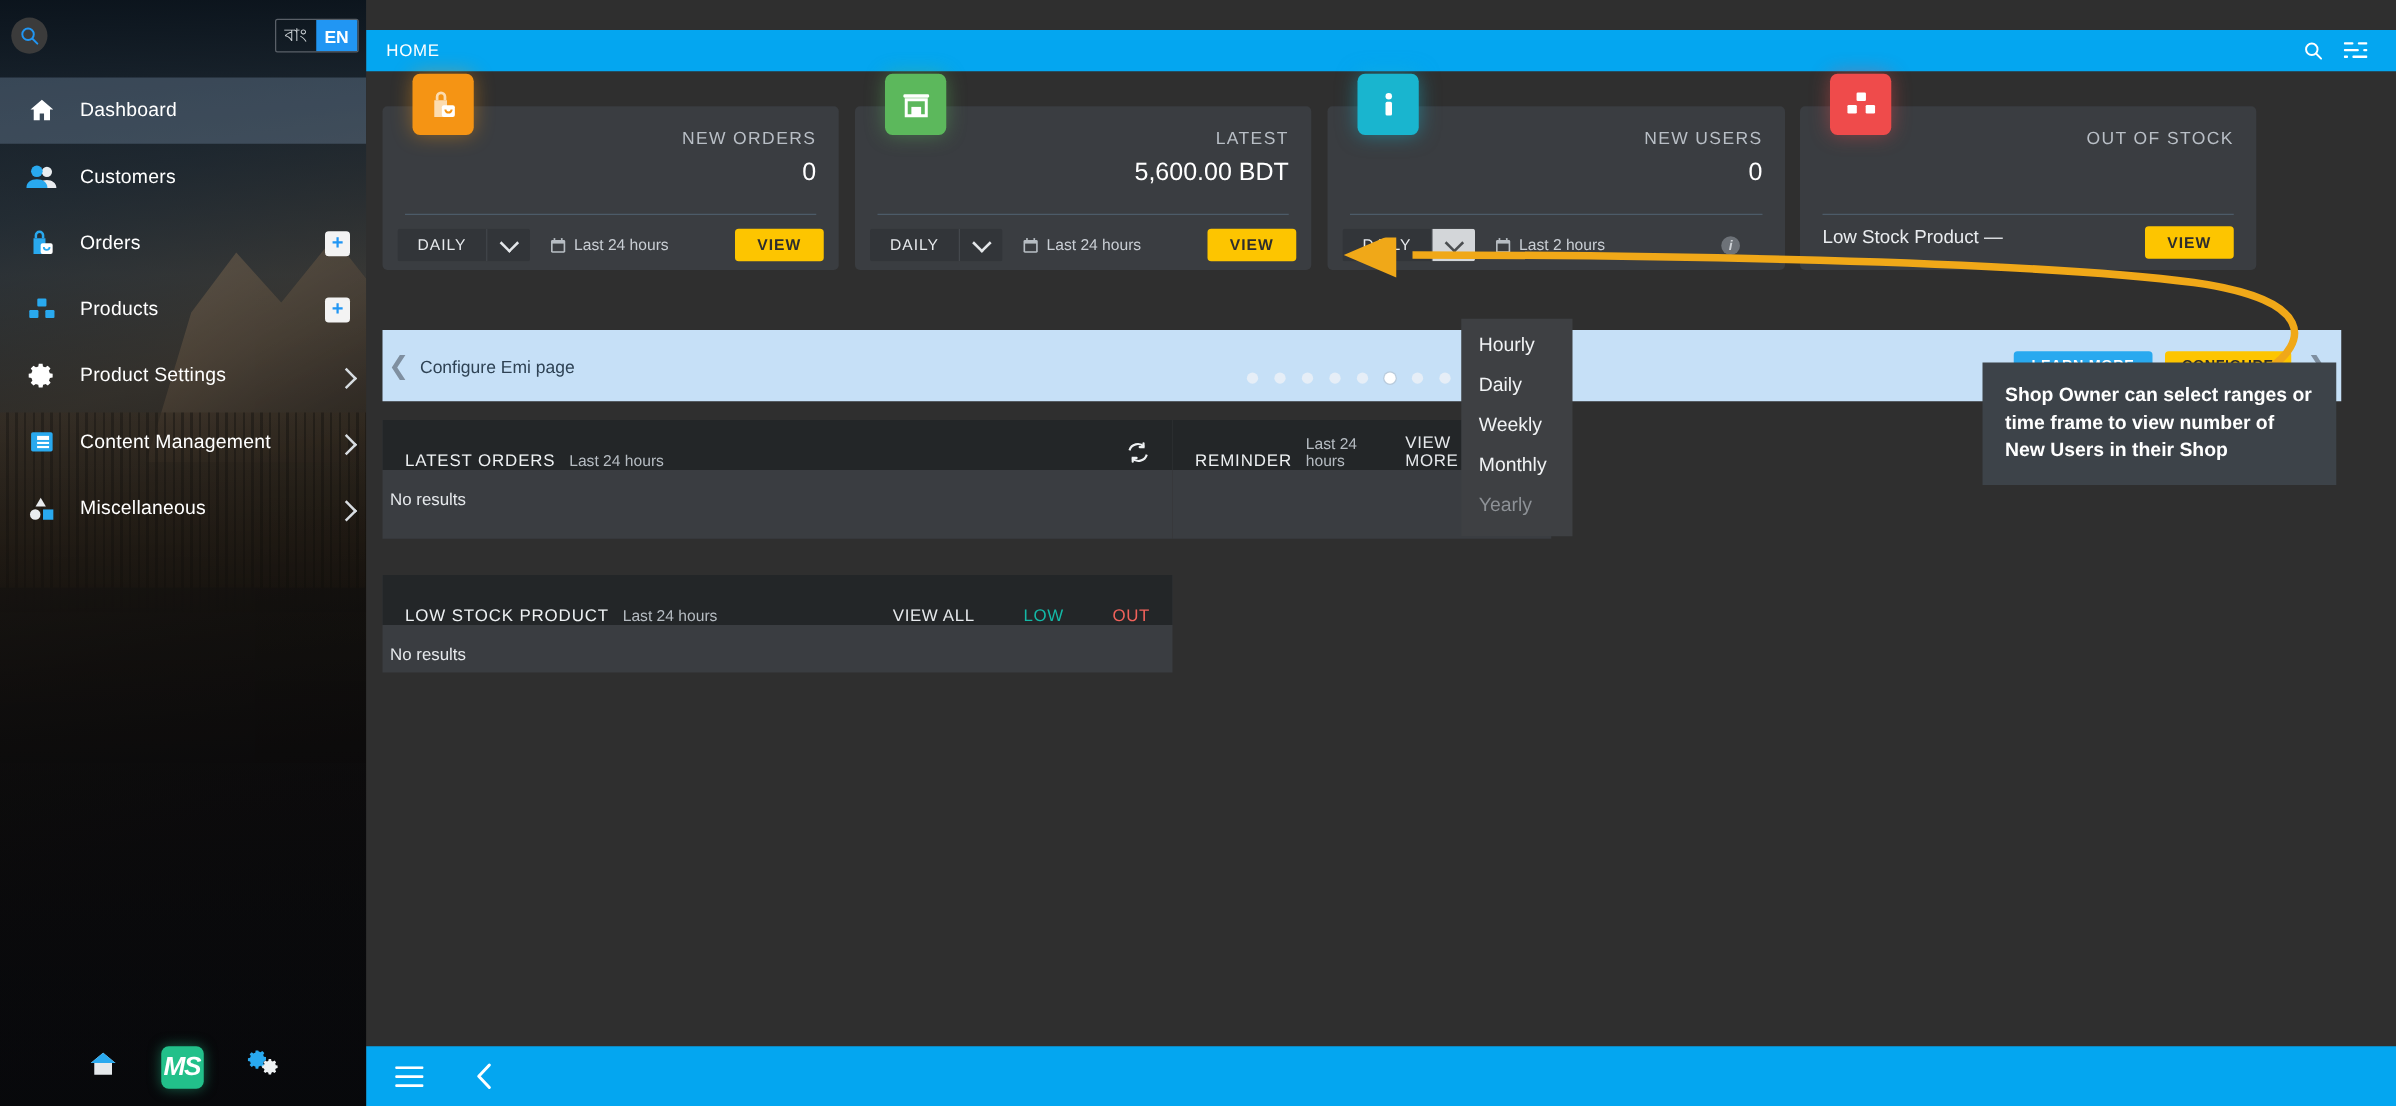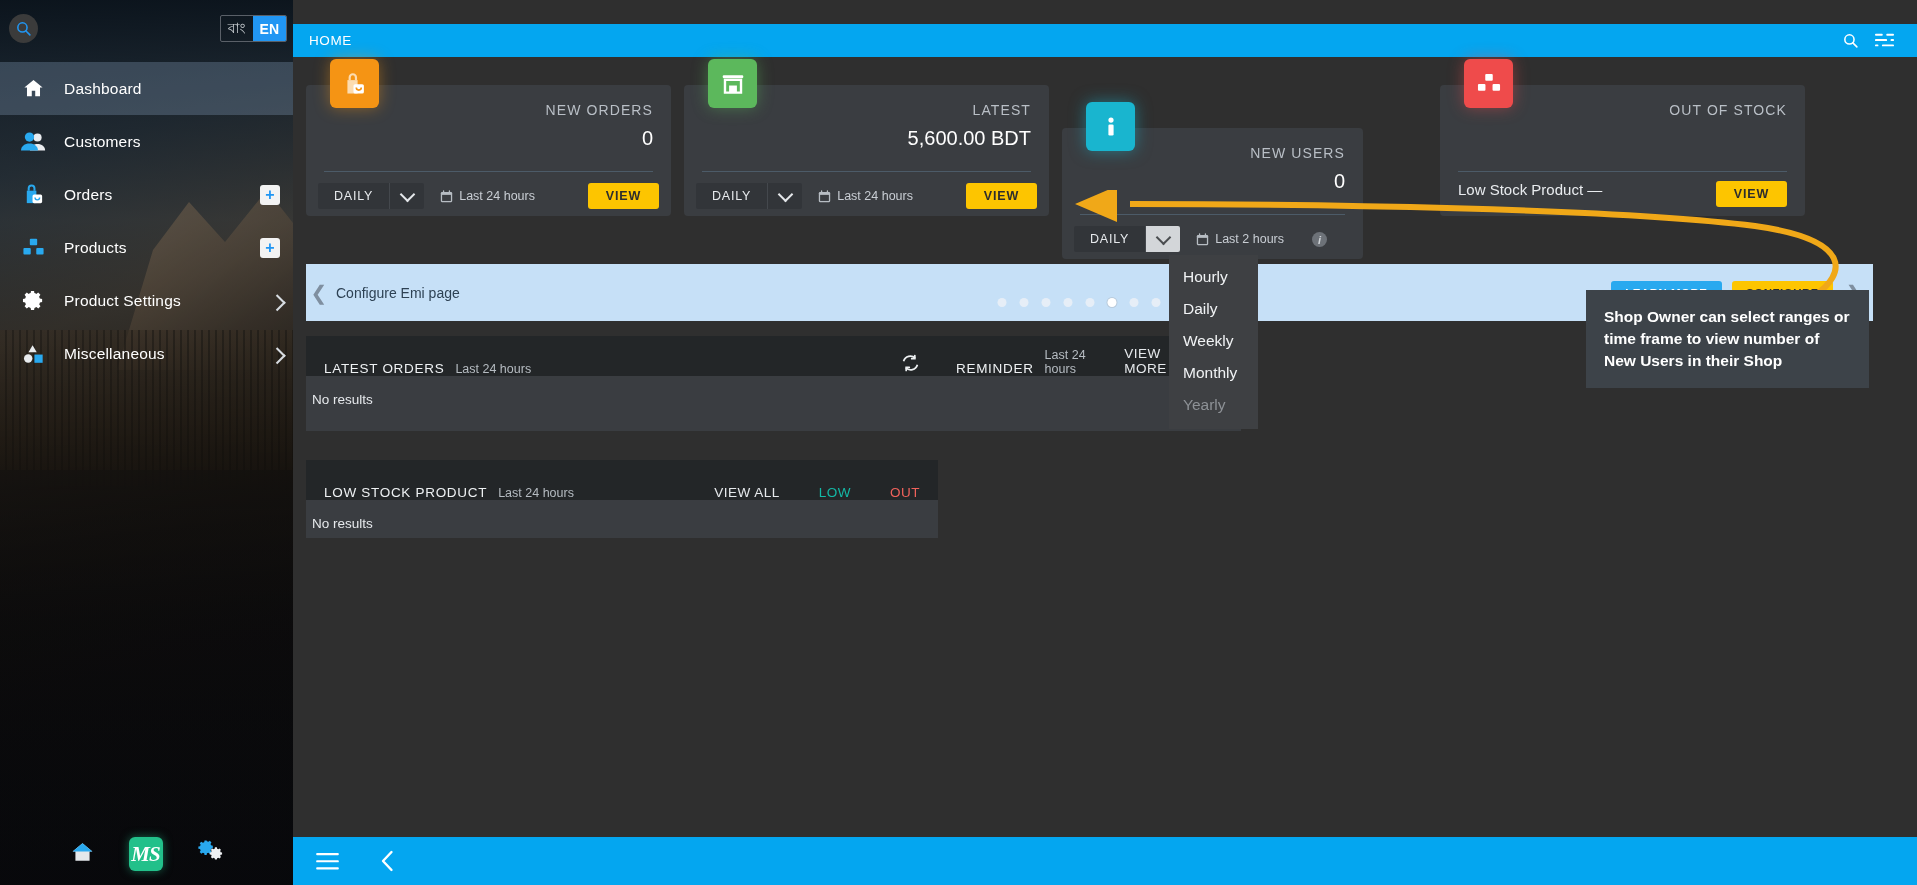--- a/index.html
+++ b/index.html
@@ -78,21 +78,21 @@
     color:#2196f3; font-size:16px; font-weight:700; line-height:1;
   }
   .nav-item .n-chev {
     position:absolute; right:14px; top:50%; transform:translateY(-50%);
     width:12px; height:12px; border-right:2.4px solid #d8dde2; border-top:2.4px solid #d8dde2;
     rotate:45deg;
   }
 
   #sidebar-footer {
     position:absolute; left:0; bottom:0; width:293px; height:62px;
-    display:flex; align-items:center; justify-content:center; gap:34px;font-family:Liberation Serif, serif;
+    display:flex; align-items:center; justify-content:center; gap:34px;
   }
   #ms-logo {
     width:34px; height:34px; border-radius:6px; background:#22c08a;
     color:#fff; font-size:21px; font-weight:700; font-style:italic;
     display:flex; align-items:center; justify-content:center; letter-spacing:-1px;
     box-shadow:0 0 10px rgba(34,192,138,.5);
   }
 
   
   #main { position:absolute; left:293px; top:0; width:1624px; height:885px; background:#2f2f2f; }
@@ -280,20 +280,32 @@
       <div class="nav-item">
         <span class="n-icon">
           <svg width="23" height="23" viewBox="0 0 24 24" fill="#ffffff">
             <path d="M12 8.2A3.8 3.8 0 1012 15.8 3.8 3.8 0 0012 8.2zm9 5.4v-3.2l-2.4-.4a6.9 6.9 0 00-.8-2l1.4-2-2.3-2.3-2 1.4a6.9 6.9 0 00-2-.8L12.6 2H9.4L9 4.3a6.9 6.9 0 00-2 .8l-2-1.4-2.3 2.3 1.4 2a6.9 6.9 0 00-.8 2L1 10.4v3.2l2.3.4c.2.7.5 1.4.8 2l-1.4 2 2.3 2.3 2-1.4c.6.4 1.3.6 2 .8l.4 2.3h3.2l.4-2.3c.7-.2 1.4-.5 2-.8l2 1.4 2.3-2.3-1.4-2c.4-.6.6-1.3.8-2z"></path>
           </svg>
         </span>
         <span class="n-label">Product Settings</span>
         <span class="n-chev"></span>
       </div>
 
+      <div class="nav-item">
+        <span class="n-icon">
+          <svg width="23" height="23" viewBox="0 0 24 24">
+            <rect x="3" y="4" width="18" height="16" rx="1.5" fill="#29a9ef"></rect>
+            <rect x="8" y="7" width="10" height="3.4" fill="#ffffff"></rect>
+            <rect x="8" y="12" width="10" height="1.8" fill="#ffffff"></rect>
+            <rect x="8" y="15.4" width="10" height="1.8" fill="#ffffff"></rect>
+          </svg>
+        </span>
+        <span class="n-label">Content Management</span>
+        <span class="n-chev"></span>
+      </div>
 
       <div class="nav-item">
         <span class="n-icon">
           <svg width="23" height="22" viewBox="0 0 24 24">
             <path d="M11 2.5L15.5 10h-9z" fill="#e9ecef"></path>
             <circle cx="6.2" cy="17" r="4.6" fill="#e9ecef"></circle>
             <rect x="13" y="12.6" width="9" height="9" fill="#29a9ef"></rect>
           </svg>
         </span>
         <span class="n-label">Miscellaneous</span>
@@ -399,21 +411,21 @@
                 <rect x="2.6" y="6" width="10.8" height="7.5" fill="#3a3d41"></rect>
                 <rect x="3.6" y="0.4" width="1.6" height="3.2" rx=".7"></rect>
                 <rect x="10.8" y="0.4" width="1.6" height="3.2" rx=".7"></rect>
               </svg>
             <span>Last 24 hours</span>
           </span>
           <button class="btn-view">VIEW</button>
         </div>
       </div>
 
-      <div class="kpi" style="left:769px; width:301px;margin-top:43px;">
+      <div class="kpi" style="left:769px; width:366px;">
         <div class="badge" style="background:#19b5cf; box-shadow:0 0 16px rgba(25,181,207,.5);">
           <svg width="26" height="26" viewBox="0 0 24 24" fill="#ffffff">
             <circle cx="12" cy="5.6" r="2.4"></circle>
               <rect x="9.6" y="9.6" width="4.8" height="10.2" rx="1.2"></rect>
           </svg>
         </div>
         <div class="k-title">NEW USERS</div>
         <div class="k-value">0</div>
         <div class="k-sep"></div>
         <div class="k-foot">

